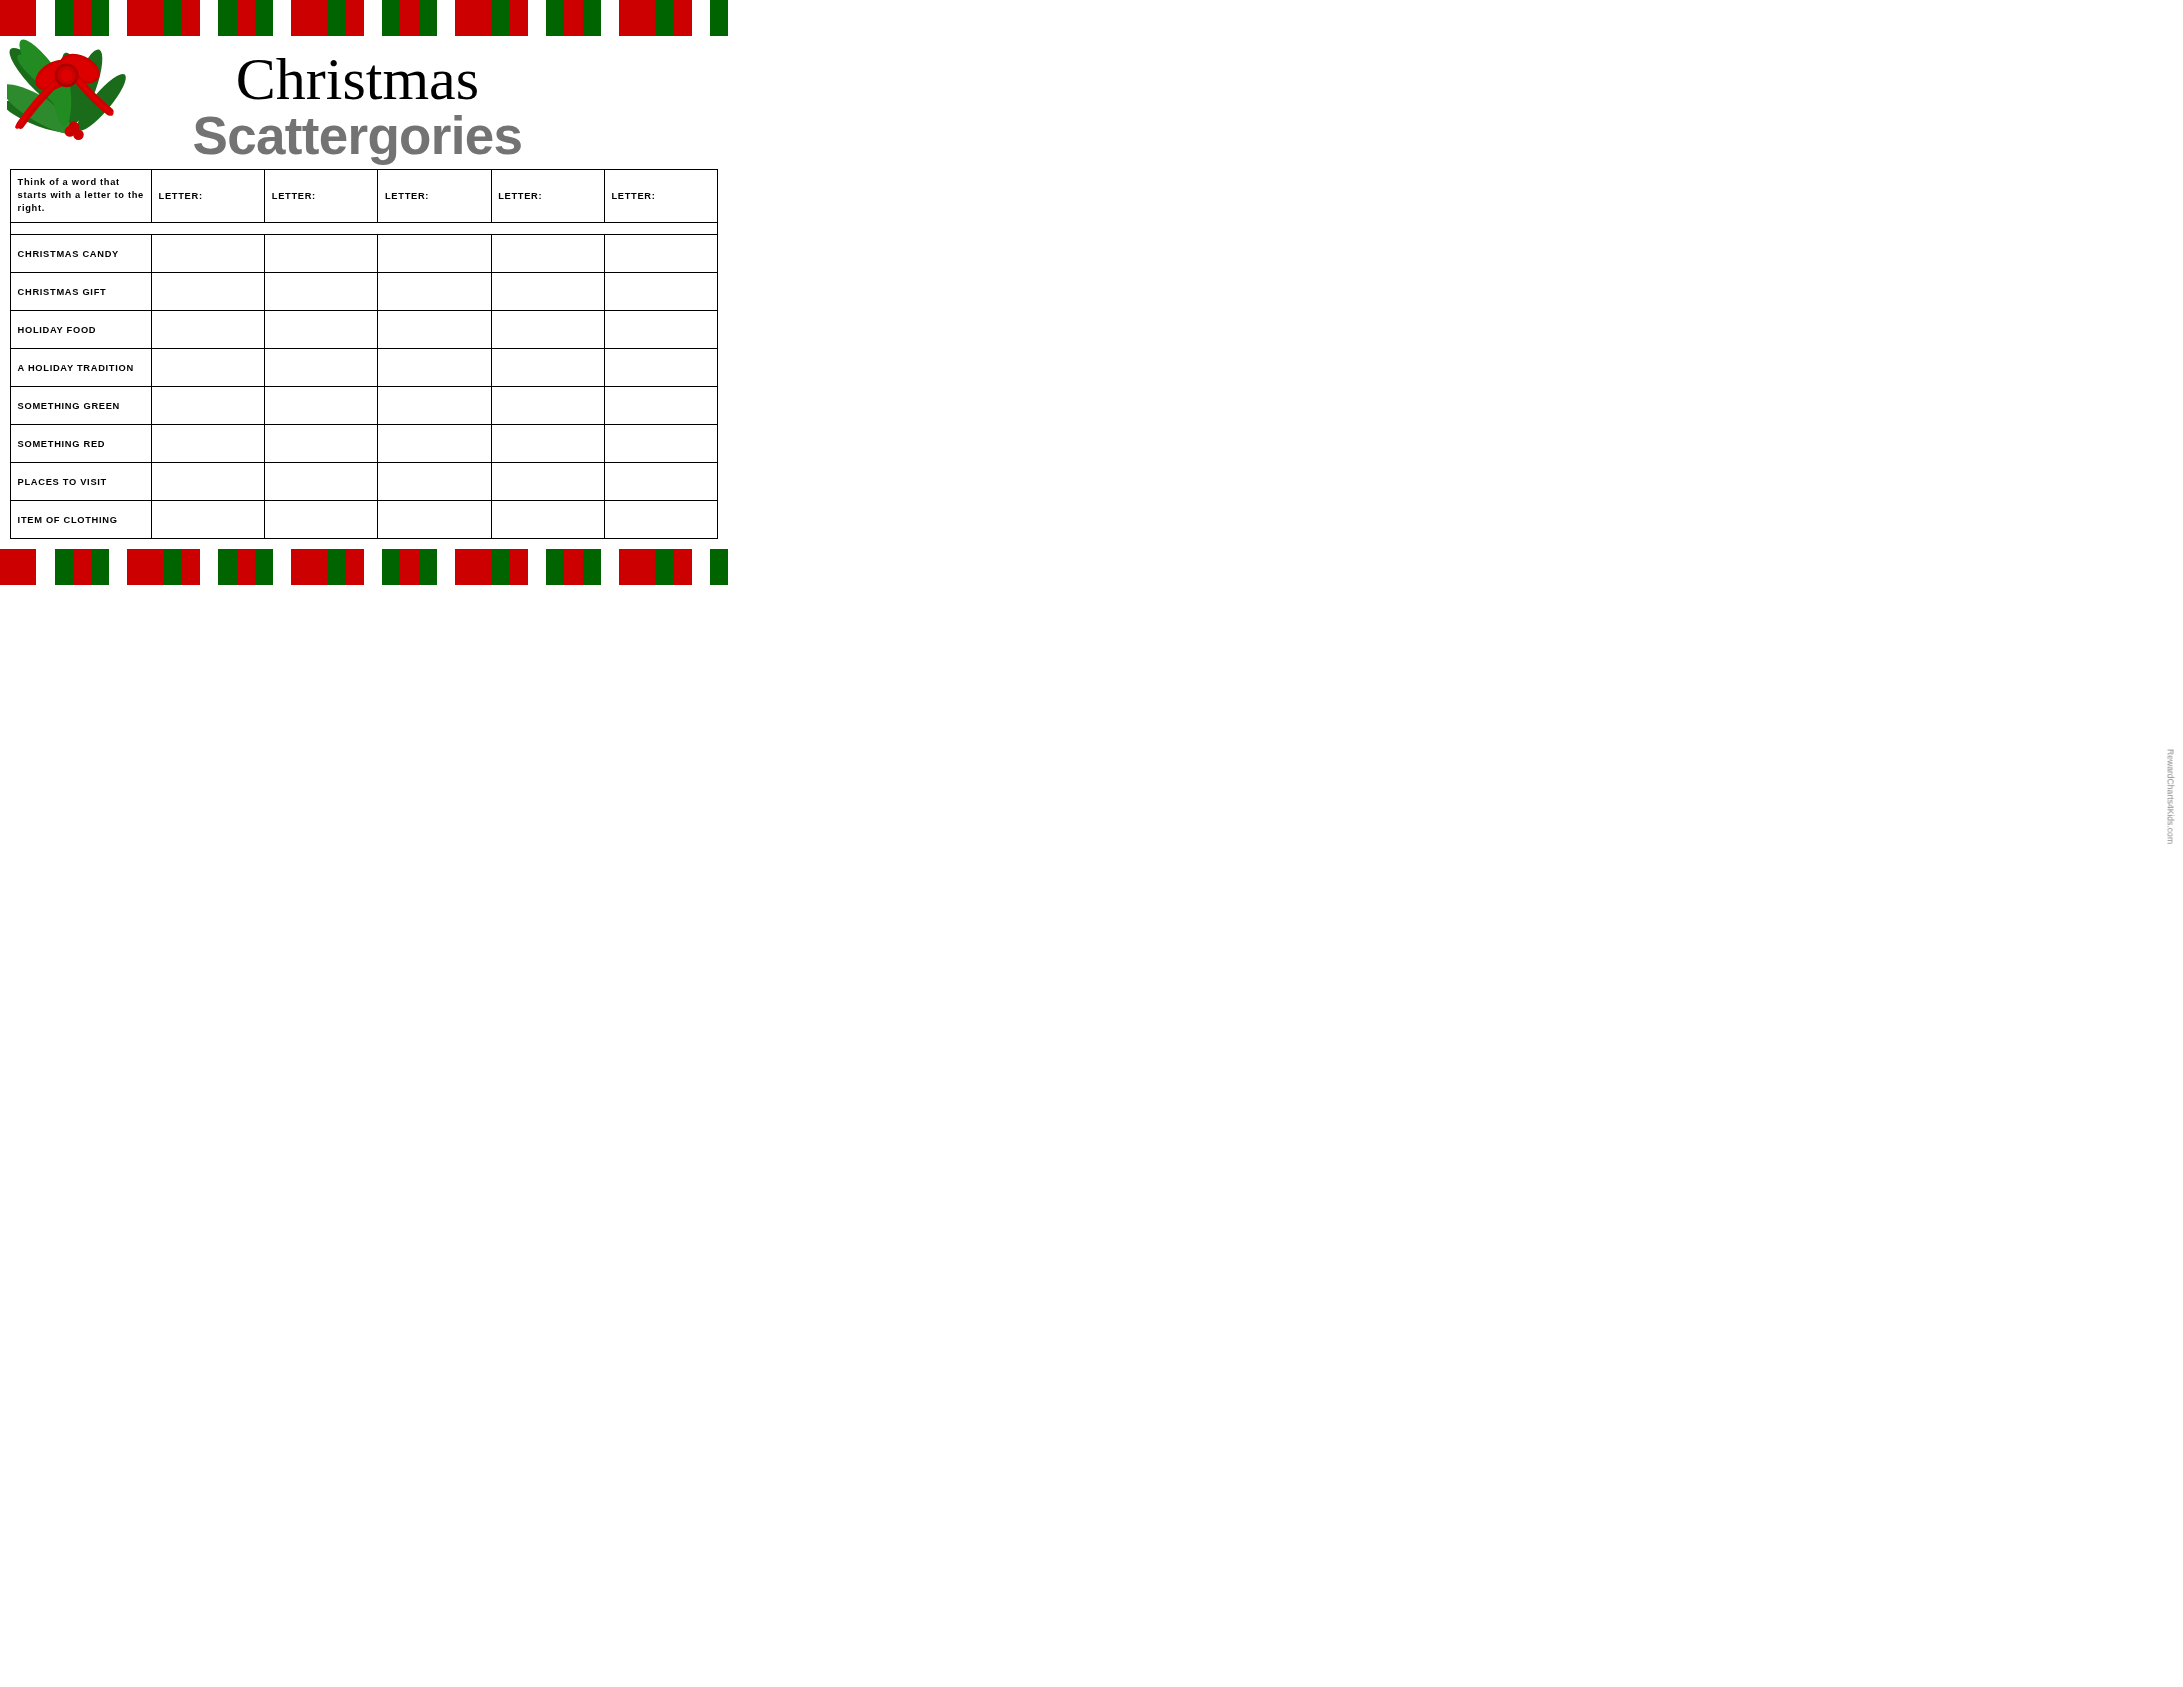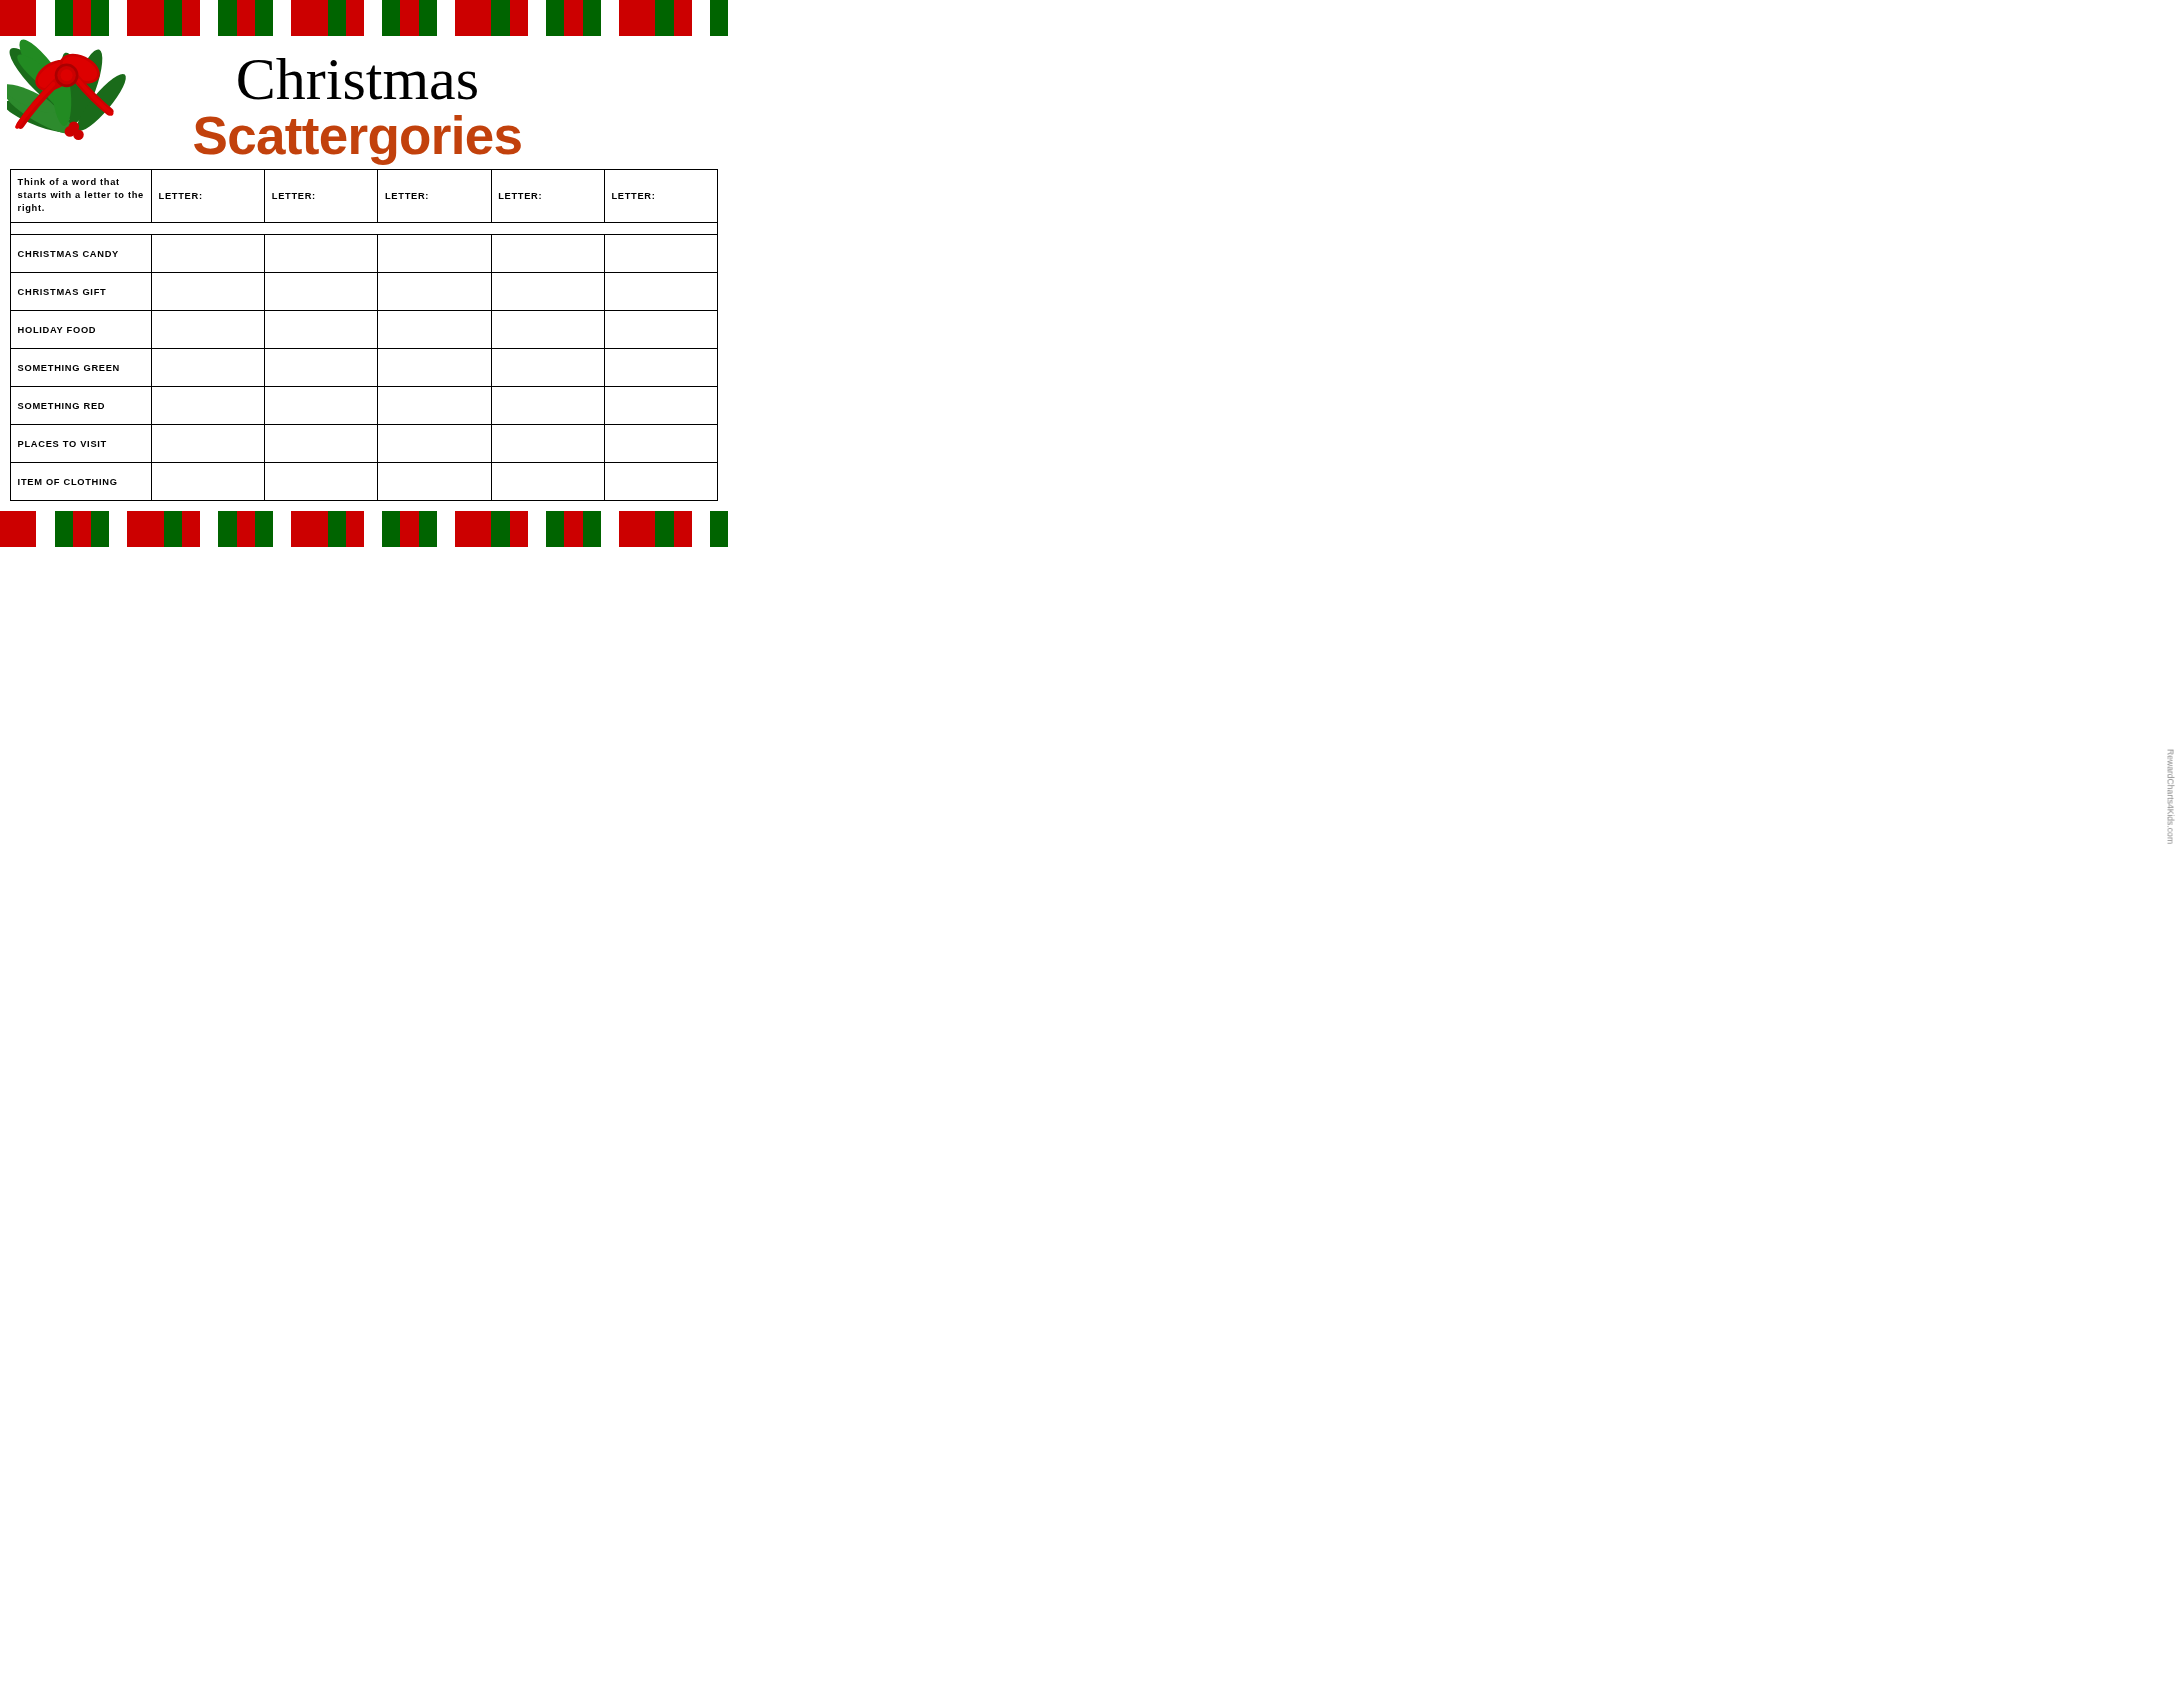--- a/index.html
+++ b/index.html
@@ -44,21 +44,21 @@
       font-size: 60px;
       color: black;
       line-height: 1;
       display: block;
     }
 
     .scattergories-text {
       font-family: 'Arial Black', 'Impact', sans-serif;
       font-size: 53px;
       font-weight: 900;
-      color: #c2410c;
+      color: #737373;
       line-height: 1;
       display: block;
       letter-spacing: -0.7px;
     }
 
     
     .holly-decoration {
       position: absolute;
       top: 3.3px;
       left: 6.6px;
@@ -287,20 +287,28 @@
         </tr>
         <tr>
           <td class="category-cell">HOLIDAY FOOD</td>
           <td class="answer-cell"></td>
           <td class="answer-cell"></td>
           <td class="answer-cell"></td>
           <td class="answer-cell"></td>
           <td class="answer-cell"></td>
         </tr>
         <tr>
+          <td class="category-cell">A HOLIDAY TRADITION</td>
+          <td class="answer-cell"></td>
+          <td class="answer-cell"></td>
+          <td class="answer-cell"></td>
+          <td class="answer-cell"></td>
+          <td class="answer-cell"></td>
+        </tr>
+        <tr>
           <td class="category-cell">SOMETHING GREEN</td>
           <td class="answer-cell"></td>
           <td class="answer-cell"></td>
           <td class="answer-cell"></td>
           <td class="answer-cell"></td>
           <td class="answer-cell"></td>
         </tr>
         <tr>
           <td class="category-cell">SOMETHING RED</td>
           <td class="answer-cell"></td>

